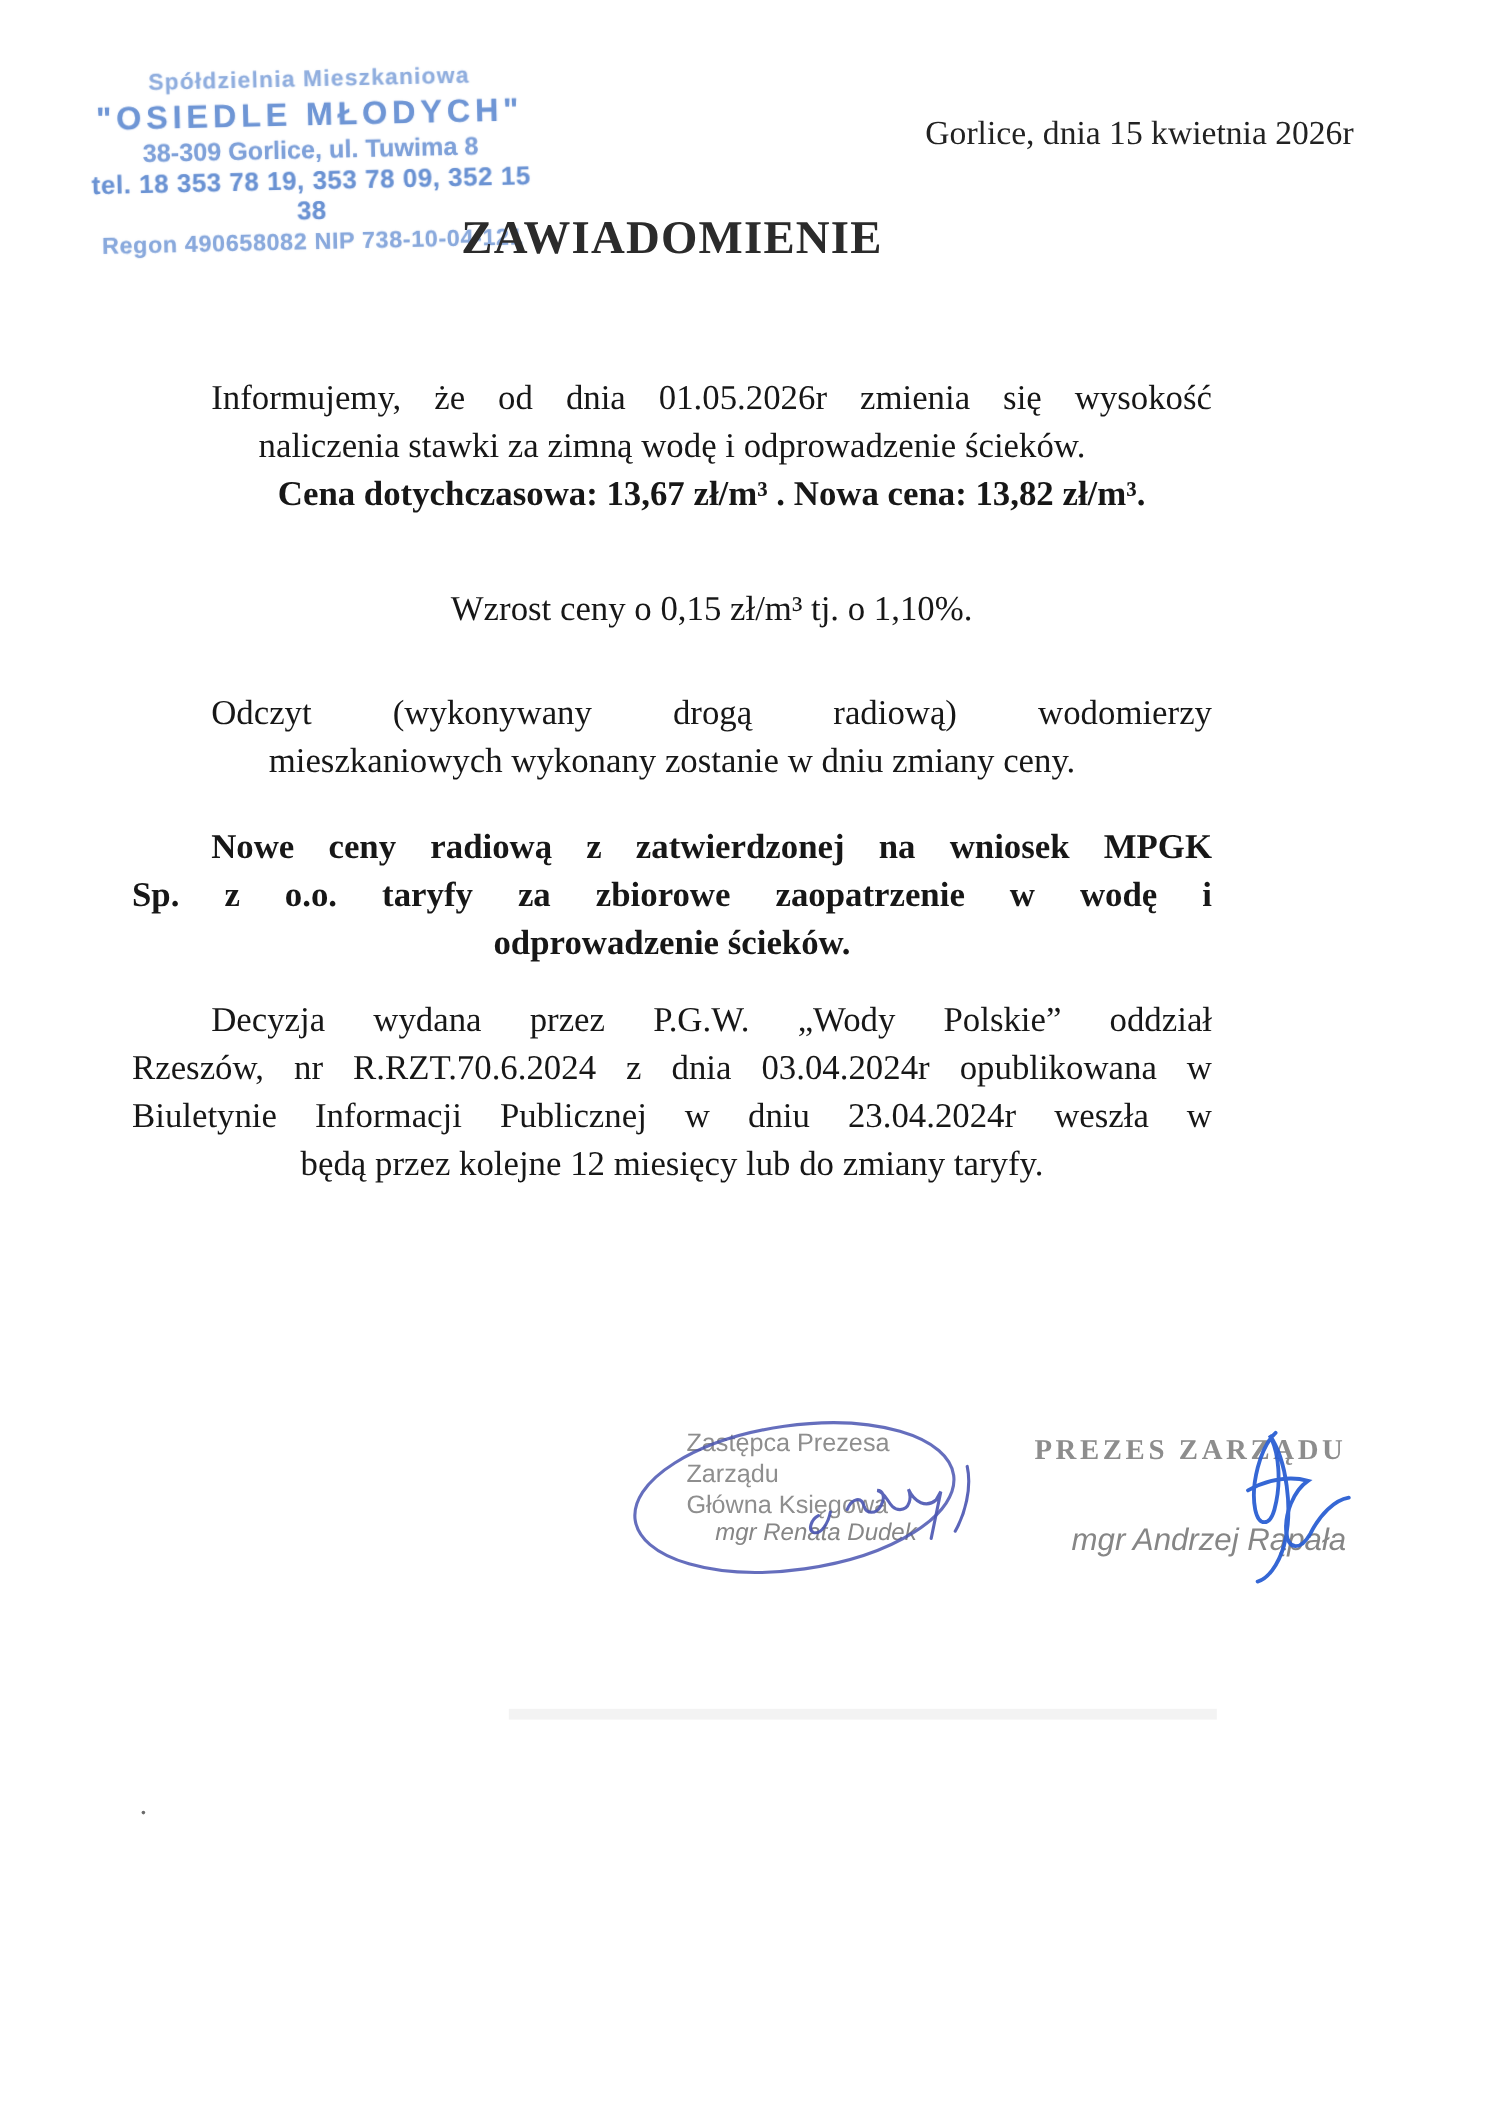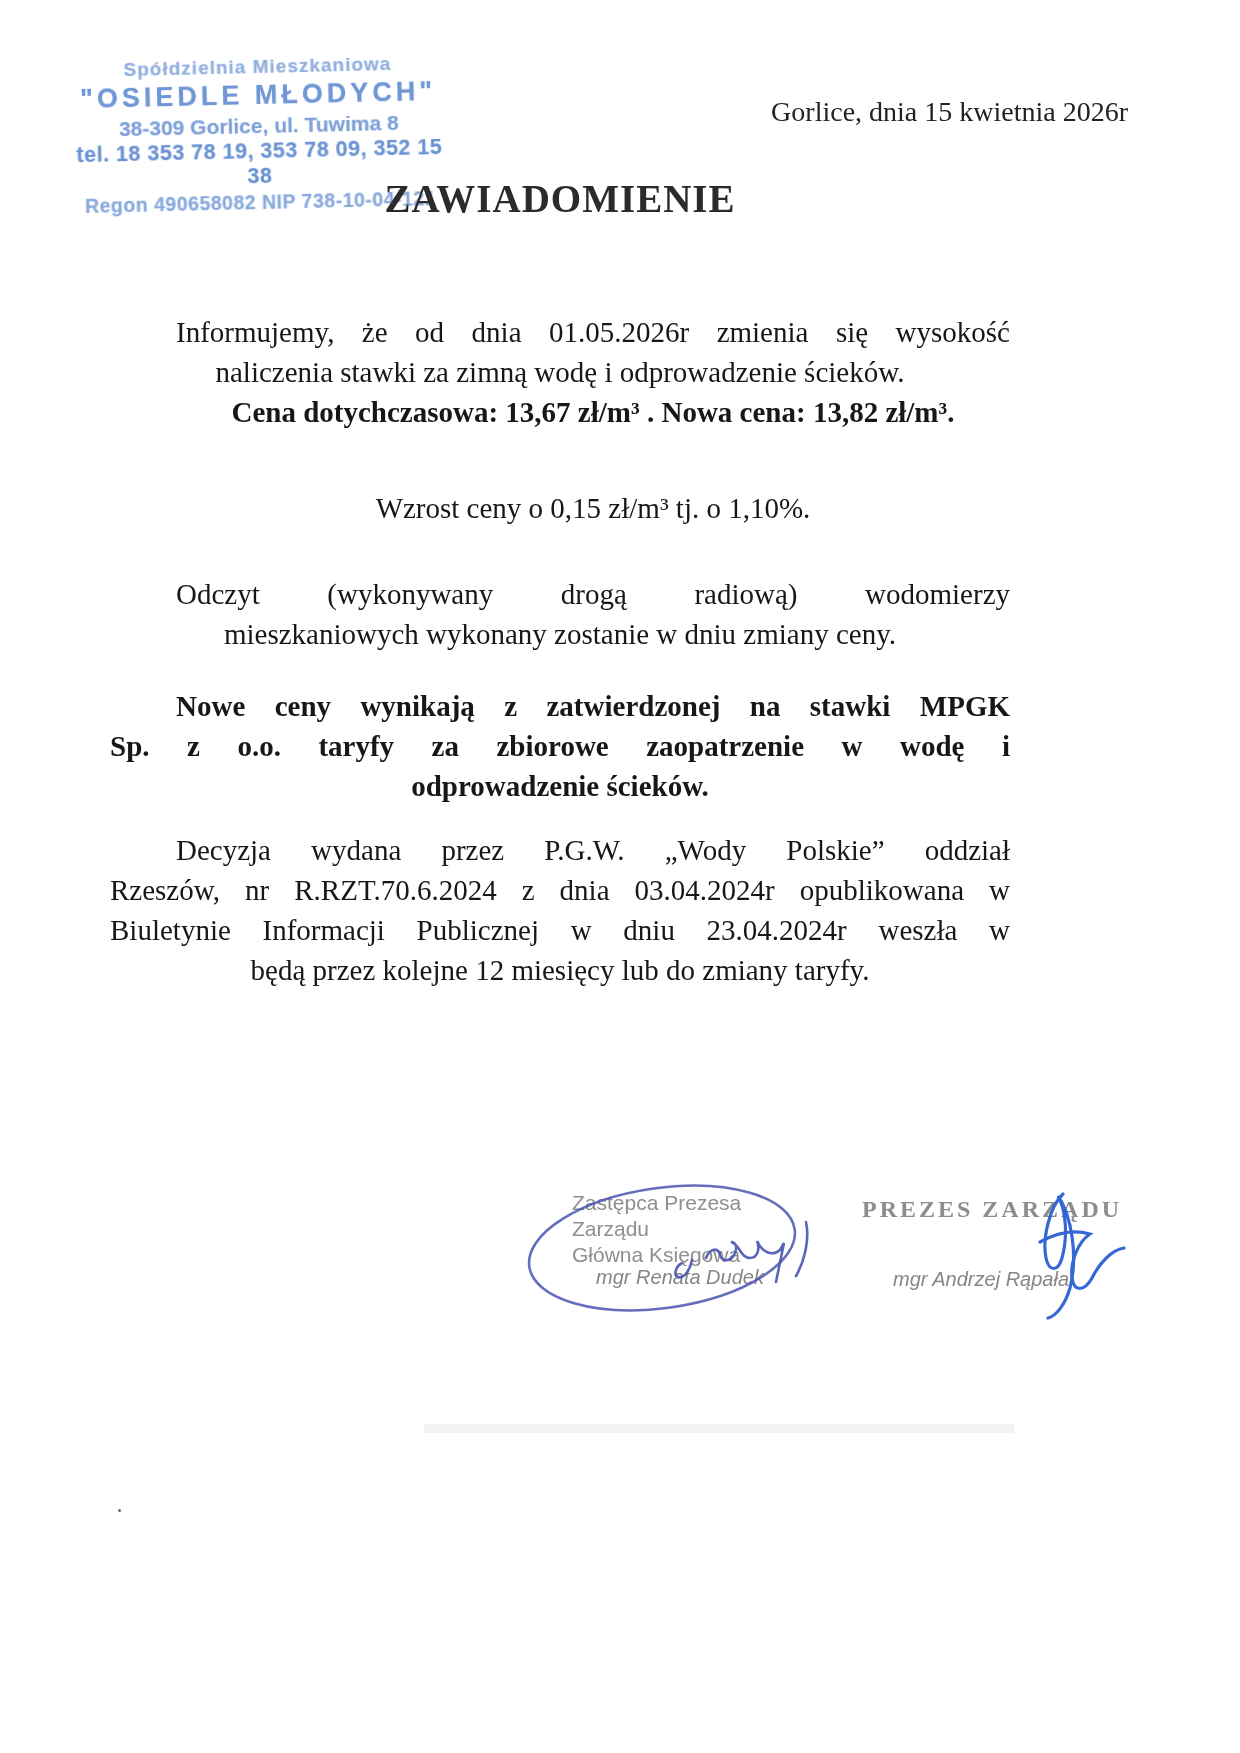--- a/index.html
+++ b/index.html
@@ -52,21 +52,21 @@
     position:absolute;left:560px;top:1266px;width:240px;text-align:center;
     font-family:"Liberation Sans",sans-serif;font-style:italic;font-size:20px;color:#868686;filter:blur(.2px);
   }
   .sig-right-role{
     position:absolute;left:862px;top:1196px;
     font-family:"Liberation Serif",serif;font-weight:bold;font-size:24px;
     letter-spacing:3px;color:#8d8d8d;filter:blur(.2px);
   }
   .sig-right-name{
     position:absolute;left:893px;top:1268px;
-    font-family:"Liberation Sans",sans-serif;font-style:italic;font-size:20px;color:#868686;filter:blur(.2px);
+    font-family:"Liberation Sans",sans-serif;font-style:italic;font-size:26px;color:#868686;filter:blur(.2px);
   }
 
   
   .ink{position:absolute;left:0;top:0;width:1240px;height:1753px;pointer-events:none;}
 
   
   .scan-band{position:absolute;left:424px;top:1424px;width:590px;height:9px;background:#f3f3f3;}
   .scan-dot{position:absolute;left:118px;top:1509px;width:3px;height:3px;background:#6b6b6b;border-radius:50%;}
 </style>
 </head>
@@ -96,21 +96,21 @@
     <div class="line ind b nowrap mt-price">Cena dotychczasowa: 13,67 zł/m³ . Nowa cena: 13,82 zł/m³.</div>
 
     <div class="line ind mt-incr">Wzrost ceny o 0,15 zł/m³ tj. o 1,10%.</div>
 
     <div class="para mt-meters">
       <div class="line j ind">Odczyt (wykonywany drogą radiową) wodomierzy</div>
       <div class="line">mieszkaniowych wykonany zostanie w dniu zmiany ceny.</div>
     </div>
 
     <div class="para b mt-tariff">
-      <div class="line j ind">Nowe ceny wynikają z zatwierdzonej na stawki MPGK</div>
+      <div class="line j ind">Nowe ceny radiową z zatwierdzonej na wniosek MPGK</div>
       <div class="line j">Sp. z o.o. taryfy za zbiorowe zaopatrzenie w wodę i</div>
       <div class="line">odprowadzenie ścieków.</div>
     </div>
 
     <div class="para mt-decision">
       <div class="line j ind">Decyzja wydana przez P.G.W. „Wody Polskie” oddział</div>
       <div class="line j">Rzeszów, nr R.RZT.70.6.2024 z dnia 03.04.2024r opublikowana w</div>
       <div class="line j">Biuletynie Informacji Publicznej w dniu 23.04.2024r weszła w</div>
       <div class="line">będą przez kolejne 12 miesięcy lub do zmiany taryfy.</div>
     </div>

